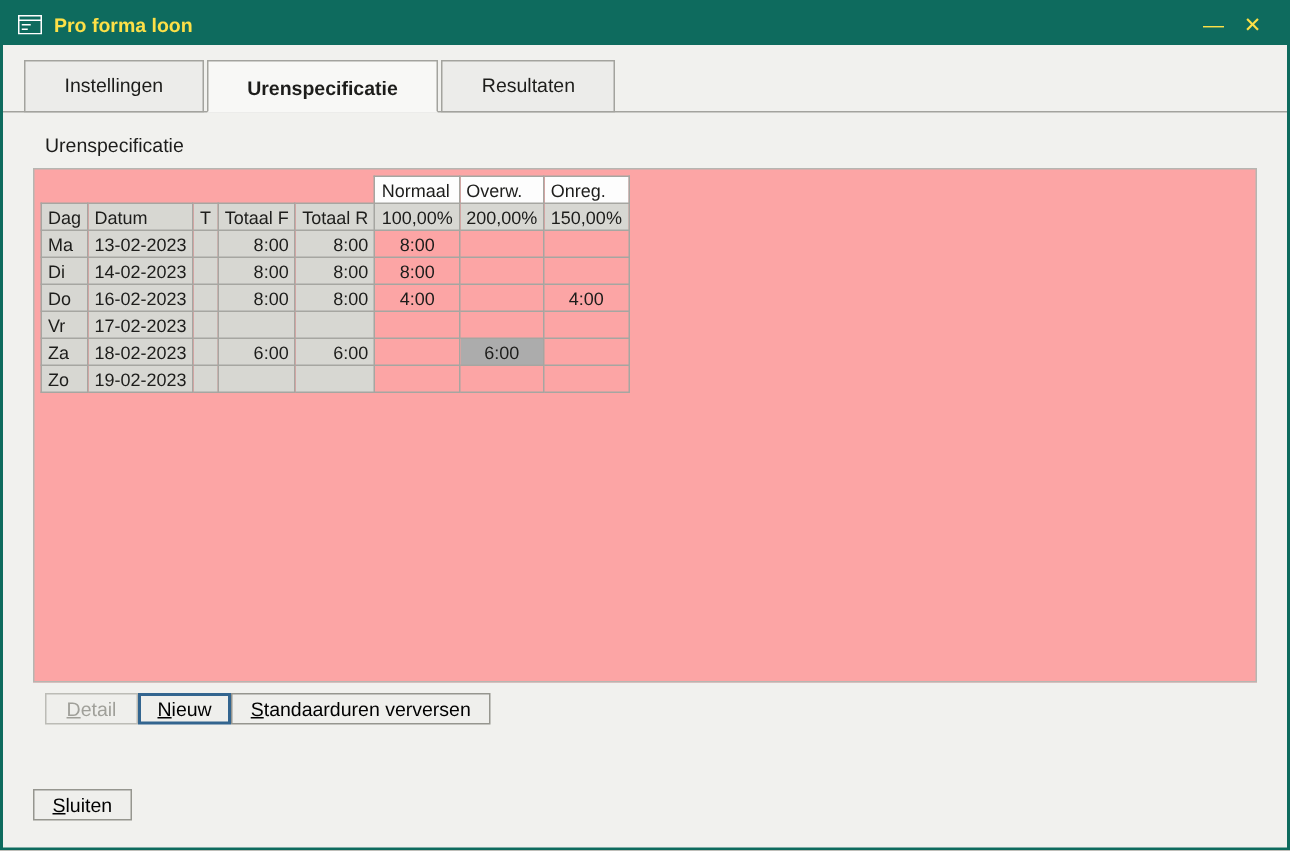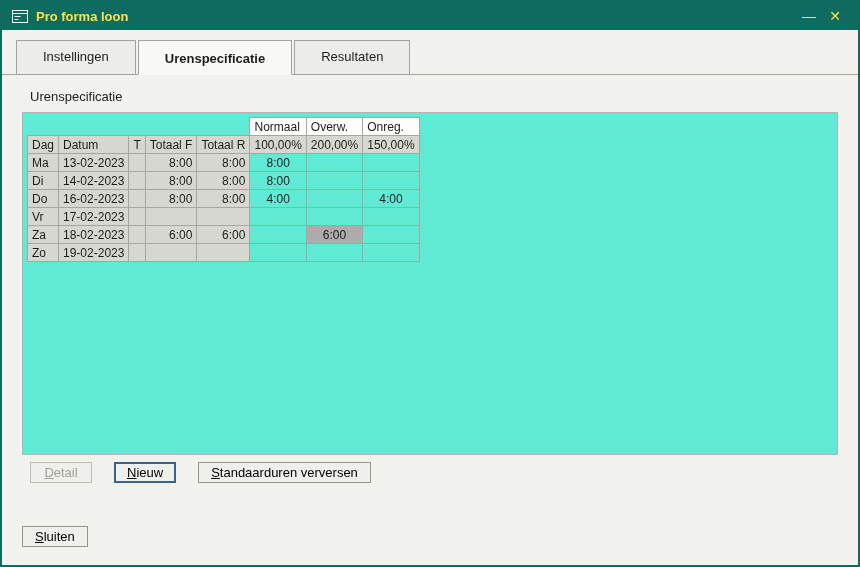--- a/index.html
+++ b/index.html
@@ -21,36 +21,36 @@
   .tb-btn{width:26px;text-align:center;font-size:14px;line-height:28px;cursor:default;user-select:none;}
 
   
   .tabstrip{display:flex;padding:10px 14px 0;border-bottom:1px solid var(--line);}
   .tab{font-size:13px;padding:8px 26px;border:1px solid var(--line);background:#ececе9;background:#ececea;margin-right:2px;margin-bottom:-1px;cursor:default;}
   .tab.active{background:#f8f8f6;border-bottom:1px solid #f8f8f6;font-weight:bold;padding-top:10px;}
 
   
   .panel{flex:1;padding:10px 20px 0;display:flex;flex-direction:column;align-items:flex-start;}
   .section-label{font-size:13px;margin:4px 0 8px 8px;}
-  .grid-box{align-self:stretch;height:343px;background:#5eead4;border:1px solid #b6b6b1;padding:4px;overflow:hidden;}
+  .grid-box{align-self:stretch;height:343px;background:#fca5a5;border:1px solid #b6b6b1;padding:4px;overflow:hidden;}
 
   
   table{border-collapse:collapse;table-layout:fixed;font-size:12px;}
   th,td{border:1px solid #a6a6a1;padding:1px 4px;height:18px;font-weight:normal;text-align:left;white-space:nowrap;overflow:hidden;}
   .spacer-cell{border:none;background:transparent;}
   thead tr.group th{background:#fdfdfd;}
   thead tr.cols th{background:var(--header-bg);}
   th.pct{text-align:left;}
   td.gray{background:var(--header-bg);}
   td.num-r{text-align:right;}
   td.num-c{text-align:center;}
   td.selected{background:var(--sel-bg);}
 
   
-  .actions{display:flex;gap:22px;margin:7px 0 0 8px;}
+  .actions{display:flex;gap:0;margin:7px 0 0 8px;}
   .btn{font-size:13px;color:#000000;background:#efefec;border:1px solid #96968f;padding:2px 12px;min-width:62px;text-align:center;cursor:default;}
   .btn .lbl{display:block;}
   .btn .lbl::first-letter{text-decoration:underline;}
   .btn.disabled{color:#a0a09a;border-color:#bcbcb6;}
   .btn.focused{border:2px solid #33658f;padding:1px 11px;}
 
   .footer{flex:0 0 auto;padding:0 20px 18px;}
 </style>
 </head>
 <body>

